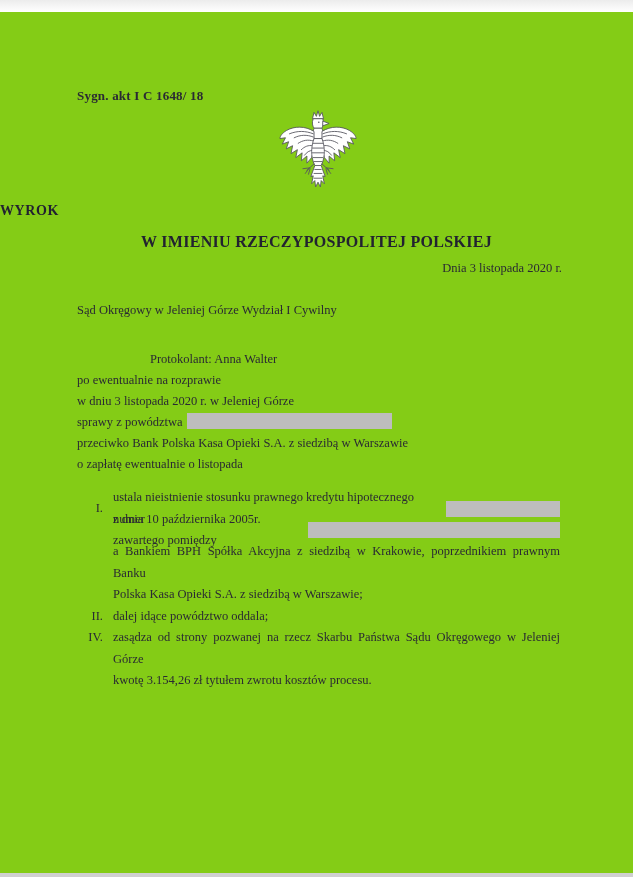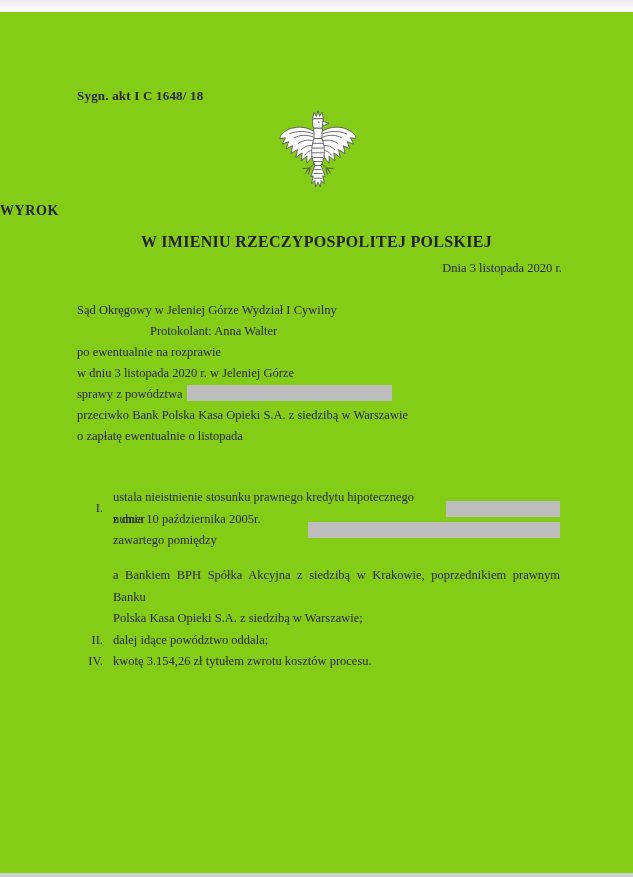--- a/index.html
+++ b/index.html
@@ -36,32 +36,32 @@
   }
   .date-line{
     position:absolute;left:77px;top:261px;width:485px;text-align:right;
   }
   .court-block{
     position:absolute;left:77px;top:300px;width:485px;line-height:21px;
   }
   .row{height:21px;white-space:nowrap;}
   .panel-row{display:flex;}
   .panel-label{width:73px;flex:none;}
-  .indent{margin-left:73px;}
+  .indent{margin-left:73px;margin-top:28px;}
   .redact{background:#bdbdbd;display:inline-block;}
   .redact.r-plaintiff{width:205px;height:16px;vertical-align:-3px;margin-left:4px;}
   .redact.r-num{width:114px;height:16px;flex:none;}
   .redact.r-parties{width:252px;height:16px;flex:none;}
   .ruling-block{
     position:absolute;left:73px;top:498px;width:487px;line-height:21.5px;
   }
   .item{display:flex;align-items:flex-start;}
   .item .num{width:30px;flex:none;text-align:right;}
   .item .content{width:447px;margin-left:10px;}
-  .jline{text-align:justify;text-align-last:justify;margin-top:24px;}
+  .jline{text-align:justify;text-align-last:justify;}
   .flexline{display:flex;justify-content:flex-end;align-items:center;height:21.5px;}
   svg .ln{fill:none;stroke:#55555e;stroke-width:1.1;stroke-linejoin:round;stroke-linecap:round;}
   svg .fw{fill:#ffffff;stroke:#55555e;stroke-width:1.1;stroke-linejoin:round;}
 </style>
 </head>
 <body>
 
 <div class="page">
 
   <div class="case-number">Sygn. akt I C 1648/ 18</div>
@@ -132,18 +132,19 @@
       <span class="num">II.</span>
       <div class="content">
         <div>dalej idące powództwo oddala;</div>
       </div>
     </div>
 
 
     <div class="item">
       <span class="num">IV.</span>
       <div class="content">
+        <div class="jline">zasądza od strony pozwanej na rzecz Skarbu Państwa Sądu Okręgowego w Jeleniej Górze</div>
         <div>kwotę 3.154,26 zł tytułem zwrotu kosztów procesu.</div>
       </div>
     </div>
 
   </div>
 </div>
 
 </body></html>

